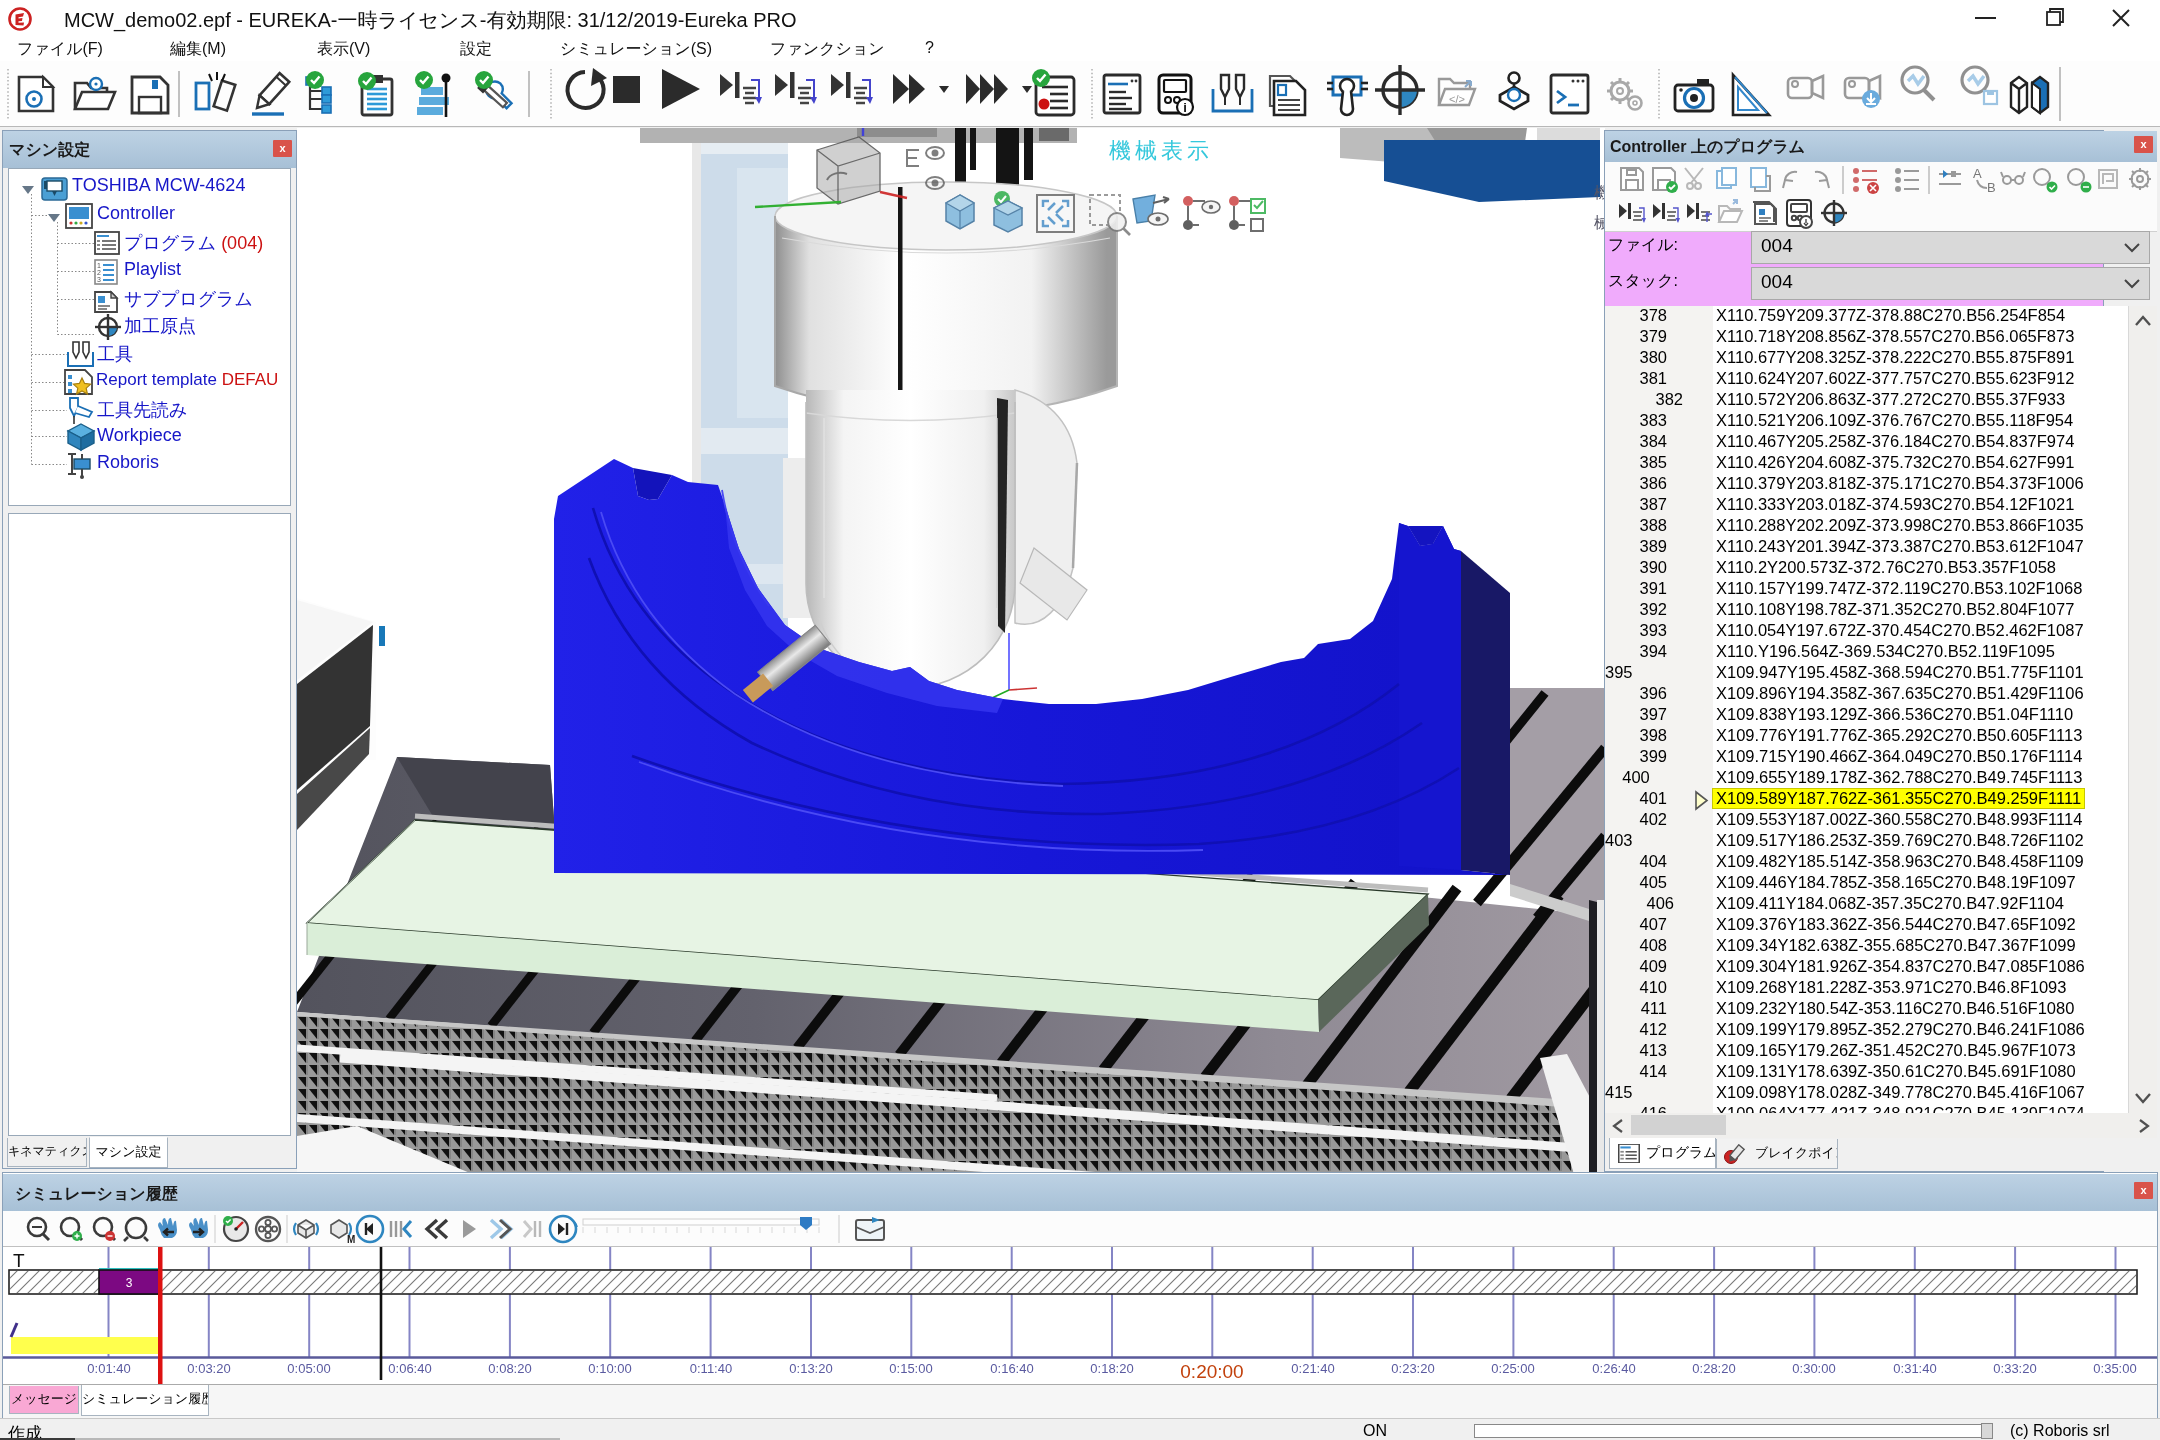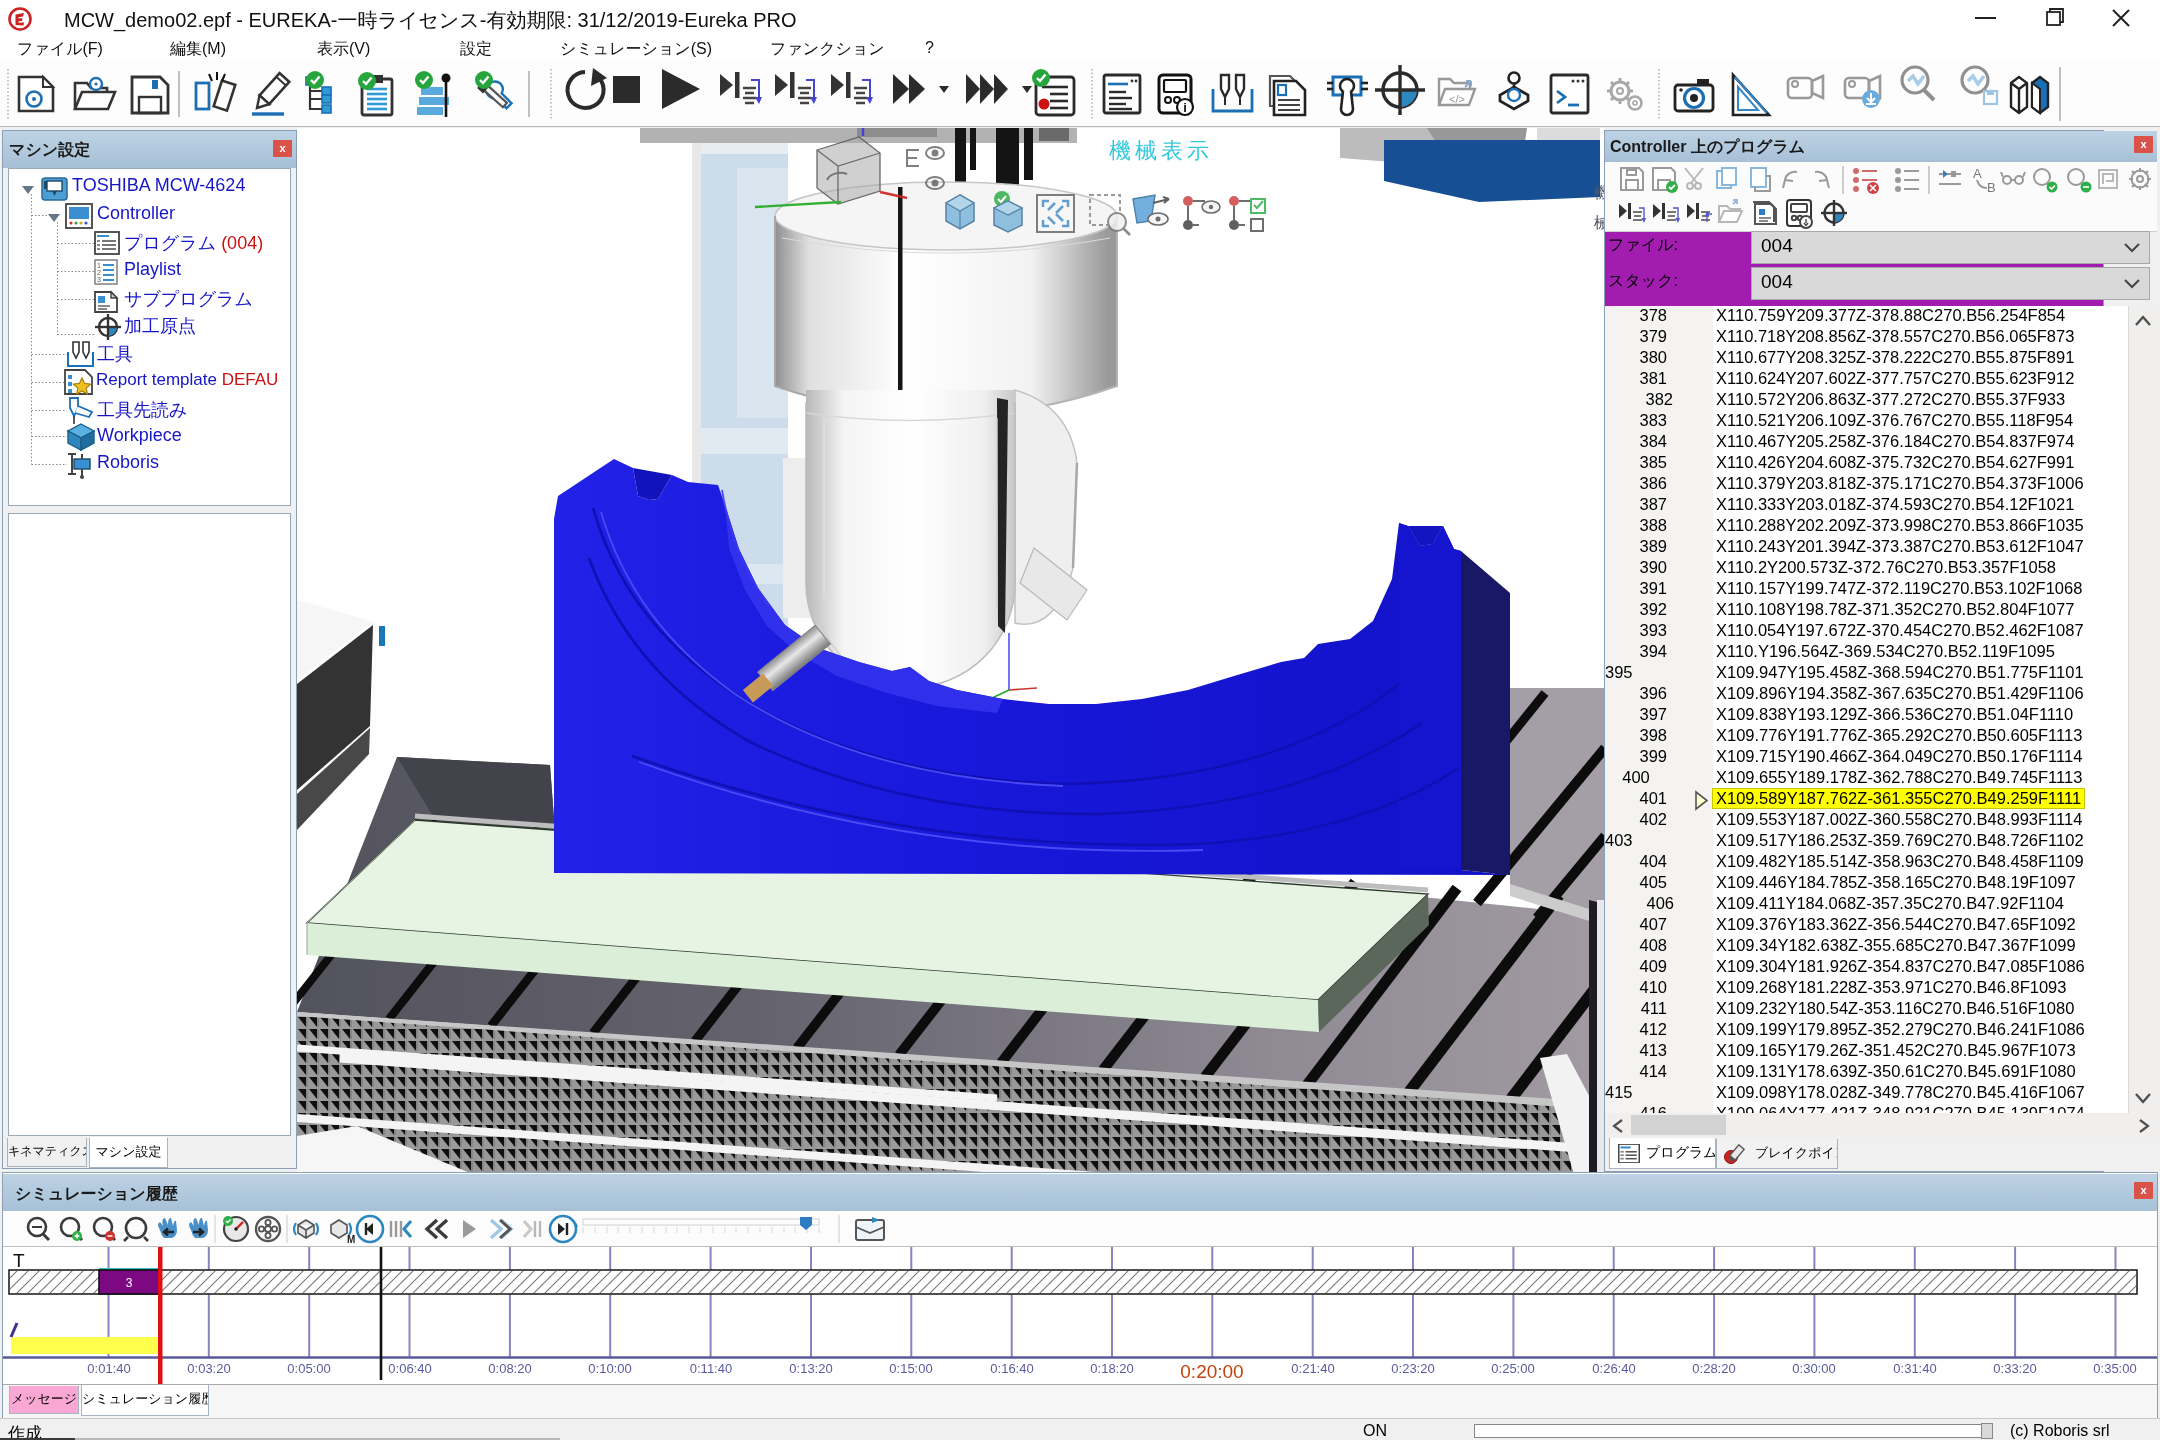--- a/index.html
+++ b/index.html
@@ -726,21 +726,21 @@
           <path d="M25 10 l3 3 6 -7" stroke="#2fae4a" stroke-width="2" fill="none"></path>
           <rect x="22" y="24" width="12" height="12" fill="#fff" stroke="#555" stroke-width="2"></rect>
         </g>
 </g>
 <text x="812" y="30" font-size="22" fill="#35c8dc" style="letter-spacing:4px" font-family="Liberation Sans">機械表示</text>
 <text x="1297" y="70" font-size="16" fill="#556">機</text>
 <text x="1297" y="100" font-size="16" fill="#556">械</text>
 </svg>
 </div>
 
-<div class="abs" style="left:1604px;top:130px;width:500px;height:1042px;background:#a21caf;border:1px solid #8aa0b8">
+<div class="abs" style="left:1604px;top:130px;width:500px;height:1042px;background:#f0abfc;border:1px solid #8aa0b8">
  <div class="abs" style="left:0;top:0;width:552px;height:31px;background:linear-gradient(#bdd2e4,#a7c0d6)">
   <div class="ptitle" style="left:5px;top:6px">Controller 上のプログラム</div>
   <div class="closebox" style="right:4px;top:5px">x</div>
  </div>
  <div class="abs" style="left:0;top:31px;width:552px;height:70px;background:#fbfbfb;border-bottom:1px solid #d0d0d0"></div>
  <svg class="abs" style="left:0;top:31px" width="552" height="70" viewBox="0 0 552 70">
   <g fill="none" stroke="#9a9a9a" stroke-width="2">
    <g transform="translate(16,6)">
           <path d="M0 0 h18 l4 4 v18 h-22 Z" fill="#fff"></path>
           <rect x="5" y="12" width="12" height="10" fill="none"></rect>
@@ -921,21 +921,21 @@
   <div class="abs" style="left:108px;top:0;width:415px;height:807px;background:#fff"></div>
   <div class="abs" style="left:0;top:0;width:523px;height:807px;font-size:16.5px;color:#000;white-space:nowrap">
 <div class="abs" style="left:0;top:0px;width:107px;text-align:right;padding-right:45px">378</div>
         <div class="abs" style="left:111px;top:0px">X110.759Y209.377Z-378.88C270.B56.254F854</div>
 <div class="abs" style="left:0;top:21px;width:107px;text-align:right;padding-right:45px">379</div>
         <div class="abs" style="left:111px;top:21px">X110.718Y208.856Z-378.557C270.B56.065F873</div>
 <div class="abs" style="left:0;top:42px;width:107px;text-align:right;padding-right:45px">380</div>
         <div class="abs" style="left:111px;top:42px">X110.677Y208.325Z-378.222C270.B55.875F891</div>
 <div class="abs" style="left:0;top:63px;width:107px;text-align:right;padding-right:45px">381</div>
         <div class="abs" style="left:111px;top:63px">X110.624Y207.602Z-377.757C270.B55.623F912</div>
-<div class="abs" style="left:6px;top:84px;width:107px;text-align:right;padding-right:45px">382</div>
+<div class="abs" style="left:0;top:84px;width:107px;text-align:right;padding-right:29px">382</div>
         <div class="abs" style="left:111px;top:84px">X110.572Y206.863Z-377.272C270.B55.37F933</div>
 <div class="abs" style="left:0;top:105px;width:107px;text-align:right;padding-right:45px">383</div>
         <div class="abs" style="left:111px;top:105px">X110.521Y206.109Z-376.767C270.B55.118F954</div>
 <div class="abs" style="left:0;top:126px;width:107px;text-align:right;padding-right:45px">384</div>
         <div class="abs" style="left:111px;top:126px">X110.467Y205.258Z-376.184C270.B54.837F974</div>
 <div class="abs" style="left:0;top:147px;width:107px;text-align:right;padding-right:45px">385</div>
         <div class="abs" style="left:111px;top:147px">X110.426Y204.608Z-375.732C270.B54.627F991</div>
 <div class="abs" style="left:0;top:168px;width:107px;text-align:right;padding-right:45px">386</div>
         <div class="abs" style="left:111px;top:168px">X110.379Y203.818Z-375.171C270.B54.373F1006</div>
 <div class="abs" style="left:0;top:189px;width:107px;text-align:right;padding-right:45px">387</div>

